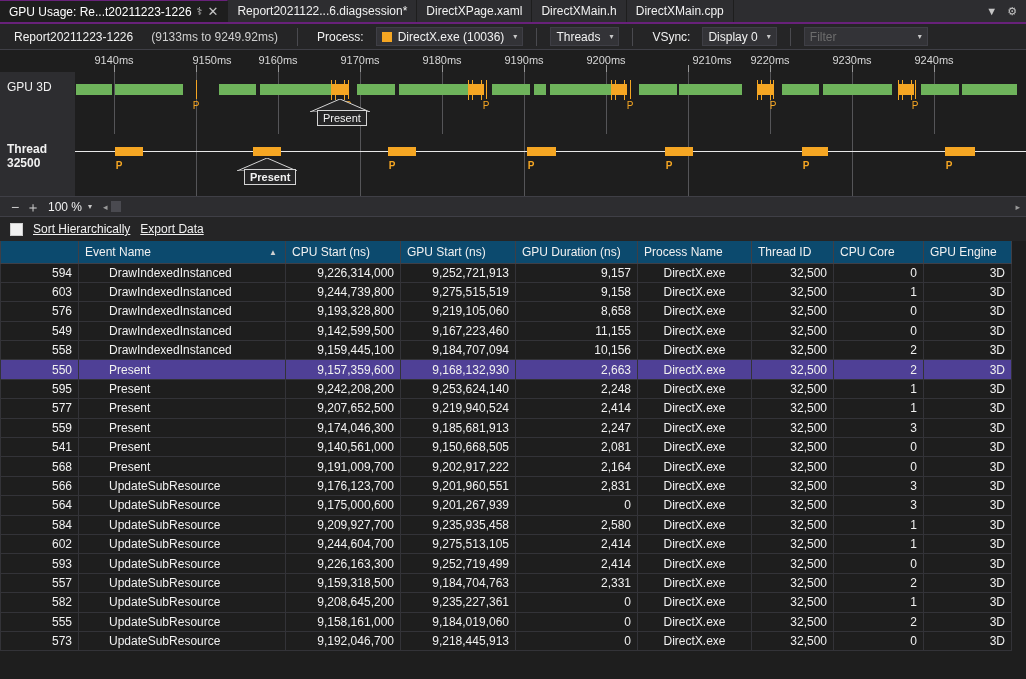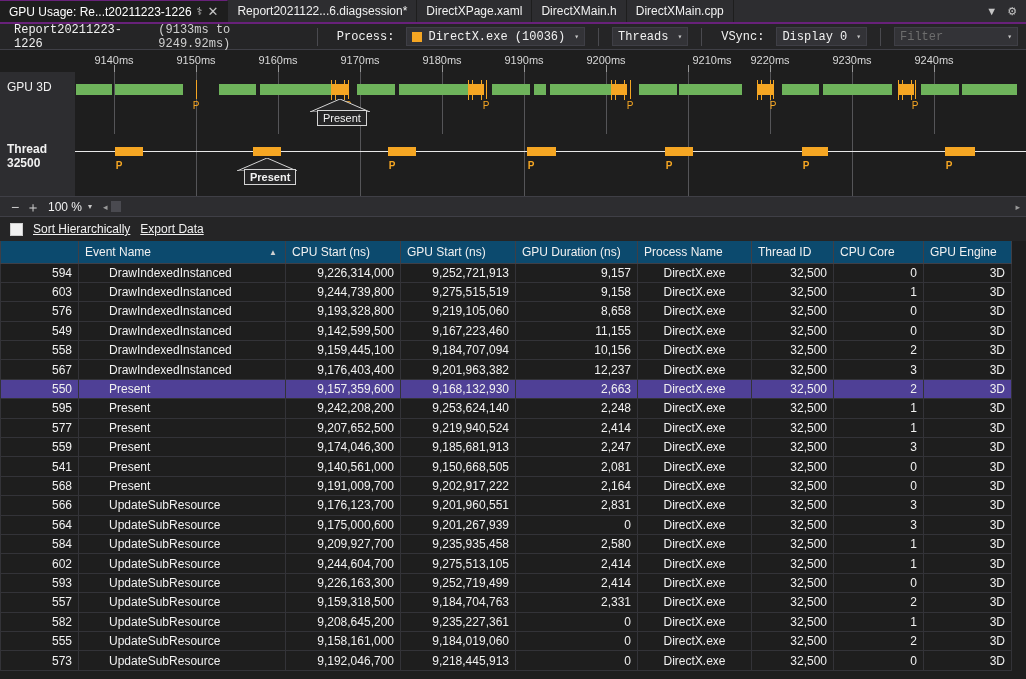--- a/index.html
+++ b/index.html
@@ -30,21 +30,20 @@
   .tabbar-spacer { flex: 1; background: #2d2d30; }
   .tabbar-right { display: flex; align-items: center; gap: 10px; padding: 0 9px; background:#2d2d30; }
   .tabbar-right .gl { color: #c5c5c5; font-size: 11px; line-height: 1; }
   .accent-line { height: 2px; background: #68217a; flex: 0 0 2px; }
 
   
   .toolbar {
     height: 26px; flex: 0 0 26px; display: flex; align-items: center;
     gap: 6px; background: #252526; padding: 0 8px; font-size: 12px;
     border-bottom: 1px solid #3f3f46;
-    font-family: Liberation Mono, monospace;
   }
   .toolbar .txt { color: #f1f1f1; padding: 0 6px; }
   .toolbar .dim { color: #d0d0d0; }
   .sep { width: 1px; height: 18px; background: #4a4a4f; margin: 0 7px; }
   .combo {
     display: flex; align-items: center; gap: 6px;
     height: 19px; padding: 0 5px; background: #333337;
     border: 1px solid #3f3f46; color: #f1f1f1; white-space: nowrap;
   }
   .combo .sw { width: 10px; height: 10px; background: #f5a623; display:inline-block; }
@@ -190,21 +189,21 @@
     <div class="combo placeholder">
       <span>Filter</span>
       <span class="caret">▾</span>
     </div>
   </div>
 
   <div class="timeline">
     <div class="ruler" id="ruler">
         <div class="lbl" style="left: 114px;">9140ms</div>
         <div class="tick" style="left: 114px;"></div>
-        <div class="lbl" style="left: 196px;">9150ms</div>
+        <div class="lbl" style="left: 212px;">9150ms</div>
         <div class="tick" style="left: 196px;"></div>
         <div class="lbl" style="left: 278px;">9160ms</div>
         <div class="tick" style="left: 278px;"></div>
         <div class="lbl" style="left: 360px;">9170ms</div>
         <div class="tick" style="left: 360px;"></div>
         <div class="lbl" style="left: 442px;">9180ms</div>
         <div class="tick" style="left: 442px;"></div>
         <div class="lbl" style="left: 524px;">9190ms</div>
         <div class="tick" style="left: 524px;"></div>
         <div class="lbl" style="left: 606px;">9200ms</div>
@@ -412,31 +411,20 @@
             <td class="c-id">558</td>
             <td class="c-name">DrawIndexedInstanced</td>
             <td class="c-cpustart">9,159,445,100</td>
             <td class="c-gpustart">9,184,707,094</td>
             <td class="c-gpudur">10,156</td>
             <td class="c-proc">DirectX.exe</td>
             <td class="c-tid">32,500</td>
             <td class="c-core">2</td>
             <td class="c-engine">3D</td>
           </tr>
-          <tr>
-            <td class="c-id">567</td>
-            <td class="c-name">DrawIndexedInstanced</td>
-            <td class="c-cpustart">9,176,403,400</td>
-            <td class="c-gpustart">9,201,963,382</td>
-            <td class="c-gpudur">12,237</td>
-            <td class="c-proc">DirectX.exe</td>
-            <td class="c-tid">32,500</td>
-            <td class="c-core">3</td>
-            <td class="c-engine">3D</td>
-          </tr>
           <tr class="sel">
             <td class="c-id">550</td>
             <td class="c-name">Present</td>
             <td class="c-cpustart">9,157,359,600</td>
             <td class="c-gpustart">9,168,132,930</td>
             <td class="c-gpudur">2,663</td>
             <td class="c-proc">DirectX.exe</td>
             <td class="c-tid">32,500</td>
             <td class="c-core">2</td>
             <td class="c-engine">3D</td>

